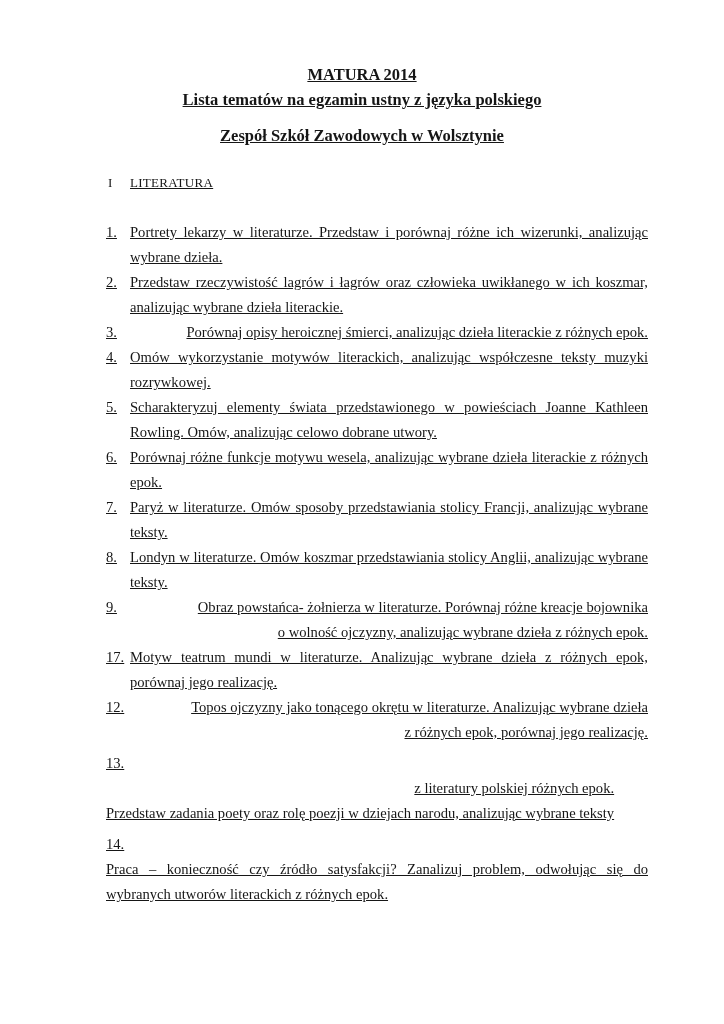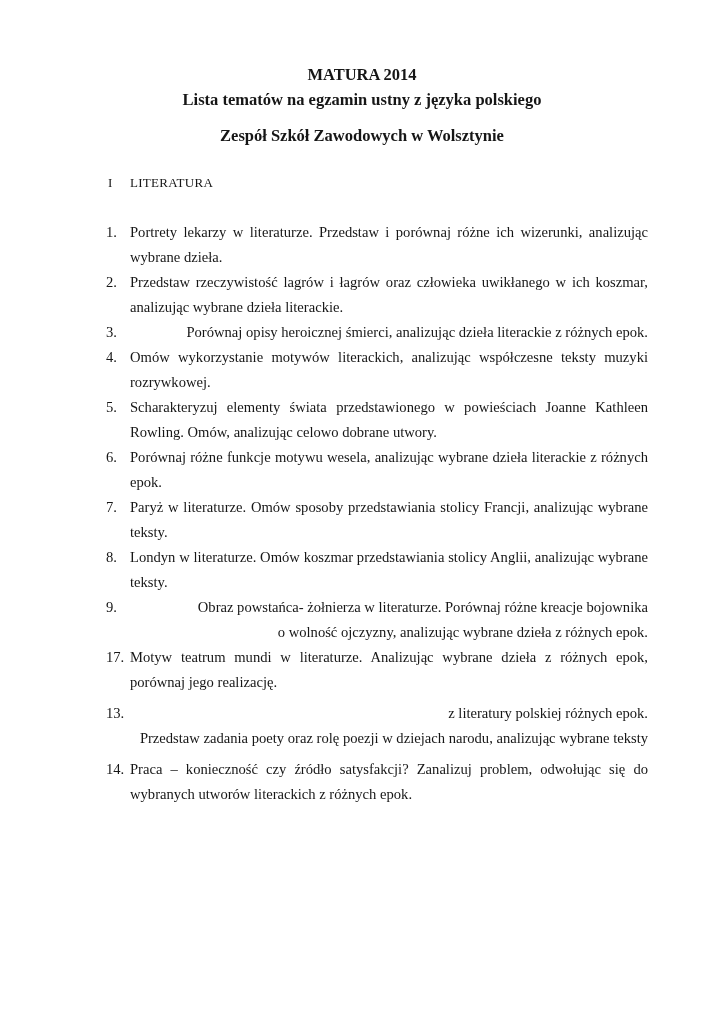--- a/index.html
+++ b/index.html
@@ -7,20 +7,21 @@
     position: relative;
     width: 688px;
     height: 1024px;
     margin: 0 auto;
     background: #ffffff;
     color: #161616;
     font-family: "Liberation Serif", "DejaVu Serif", serif;
     font-size: 14.6px;
     line-height: 25px;
     overflow: hidden;
+    text-decoration: underline;
   }
   .doc-header {
     margin-top: 62px;
     text-align: center;
     font-weight: bold;
     font-size: 16.5px;
   }
   .doc-header .h-line { line-height: 25px; }
   .school-line {
     margin-top: 11px;
@@ -35,21 +36,21 @@
     line-height: 25px;
     letter-spacing: 0.3px;
   }
   .section-heading .numeral { display: inline-block; min-width: 10px; }
   .section-heading .sec-title { margin-left: 12px; }
   .topic-list {
     margin: 25px 58px 0 88px; 
     padding: 0;
   }
   .topic-item { display: flex; align-items: flex-start; }
-  .topic-item.gap { margin-top: 6px; }
+  .topic-item.gap { margin-top: 6px; flex-direction: column; }
   .topic-item .num {
     flex: 0 0 24px;
     width: 24px;
     text-align: left;
   }
   .topic-item .body { flex: 1 1 auto; min-width: 0; }
   .seg { text-align: right; }
   .seg.just { text-align: justify; }
 </style>
 </head>
@@ -123,20 +124,27 @@
           <div class="seg">Obraz powstańca- żołnierza w literaturze. Porównaj różne kreacje bojownika</div>
           <div class="seg">o wolność ojczyzny, analizując wybrane dzieła z różnych epok.</div>
         </div>
       </div>
       <div class="topic-item">
         <span class="num">17.</span>
         <div class="body">
           <div class="seg just">Motyw teatrum mundi w literaturze. Analizując wybrane dzieła z różnych epok, porównaj jego realizację.</div>
         </div>
       </div>
+      <div class="topic-item">
+        <span class="num">12.</span>
+        <div class="body">
+          <div class="seg">Topos ojczyzny jako tonącego okrętu w literaturze. Analizując wybrane dzieła</div>
+          <div class="seg">z różnych epok, porównaj jego realizację.</div>
+        </div>
+      </div>
       <div class="topic-item gap">
         <span class="num">13.</span>
         <div class="body">
           <div class="seg">z literatury polskiej różnych epok.</div>
           <div class="seg">Przedstaw zadania poety oraz rolę poezji w dziejach narodu, analizując wybrane teksty</div>
         </div>
       </div>
       <div class="topic-item gap">
         <span class="num">14.</span>
         <div class="body">

